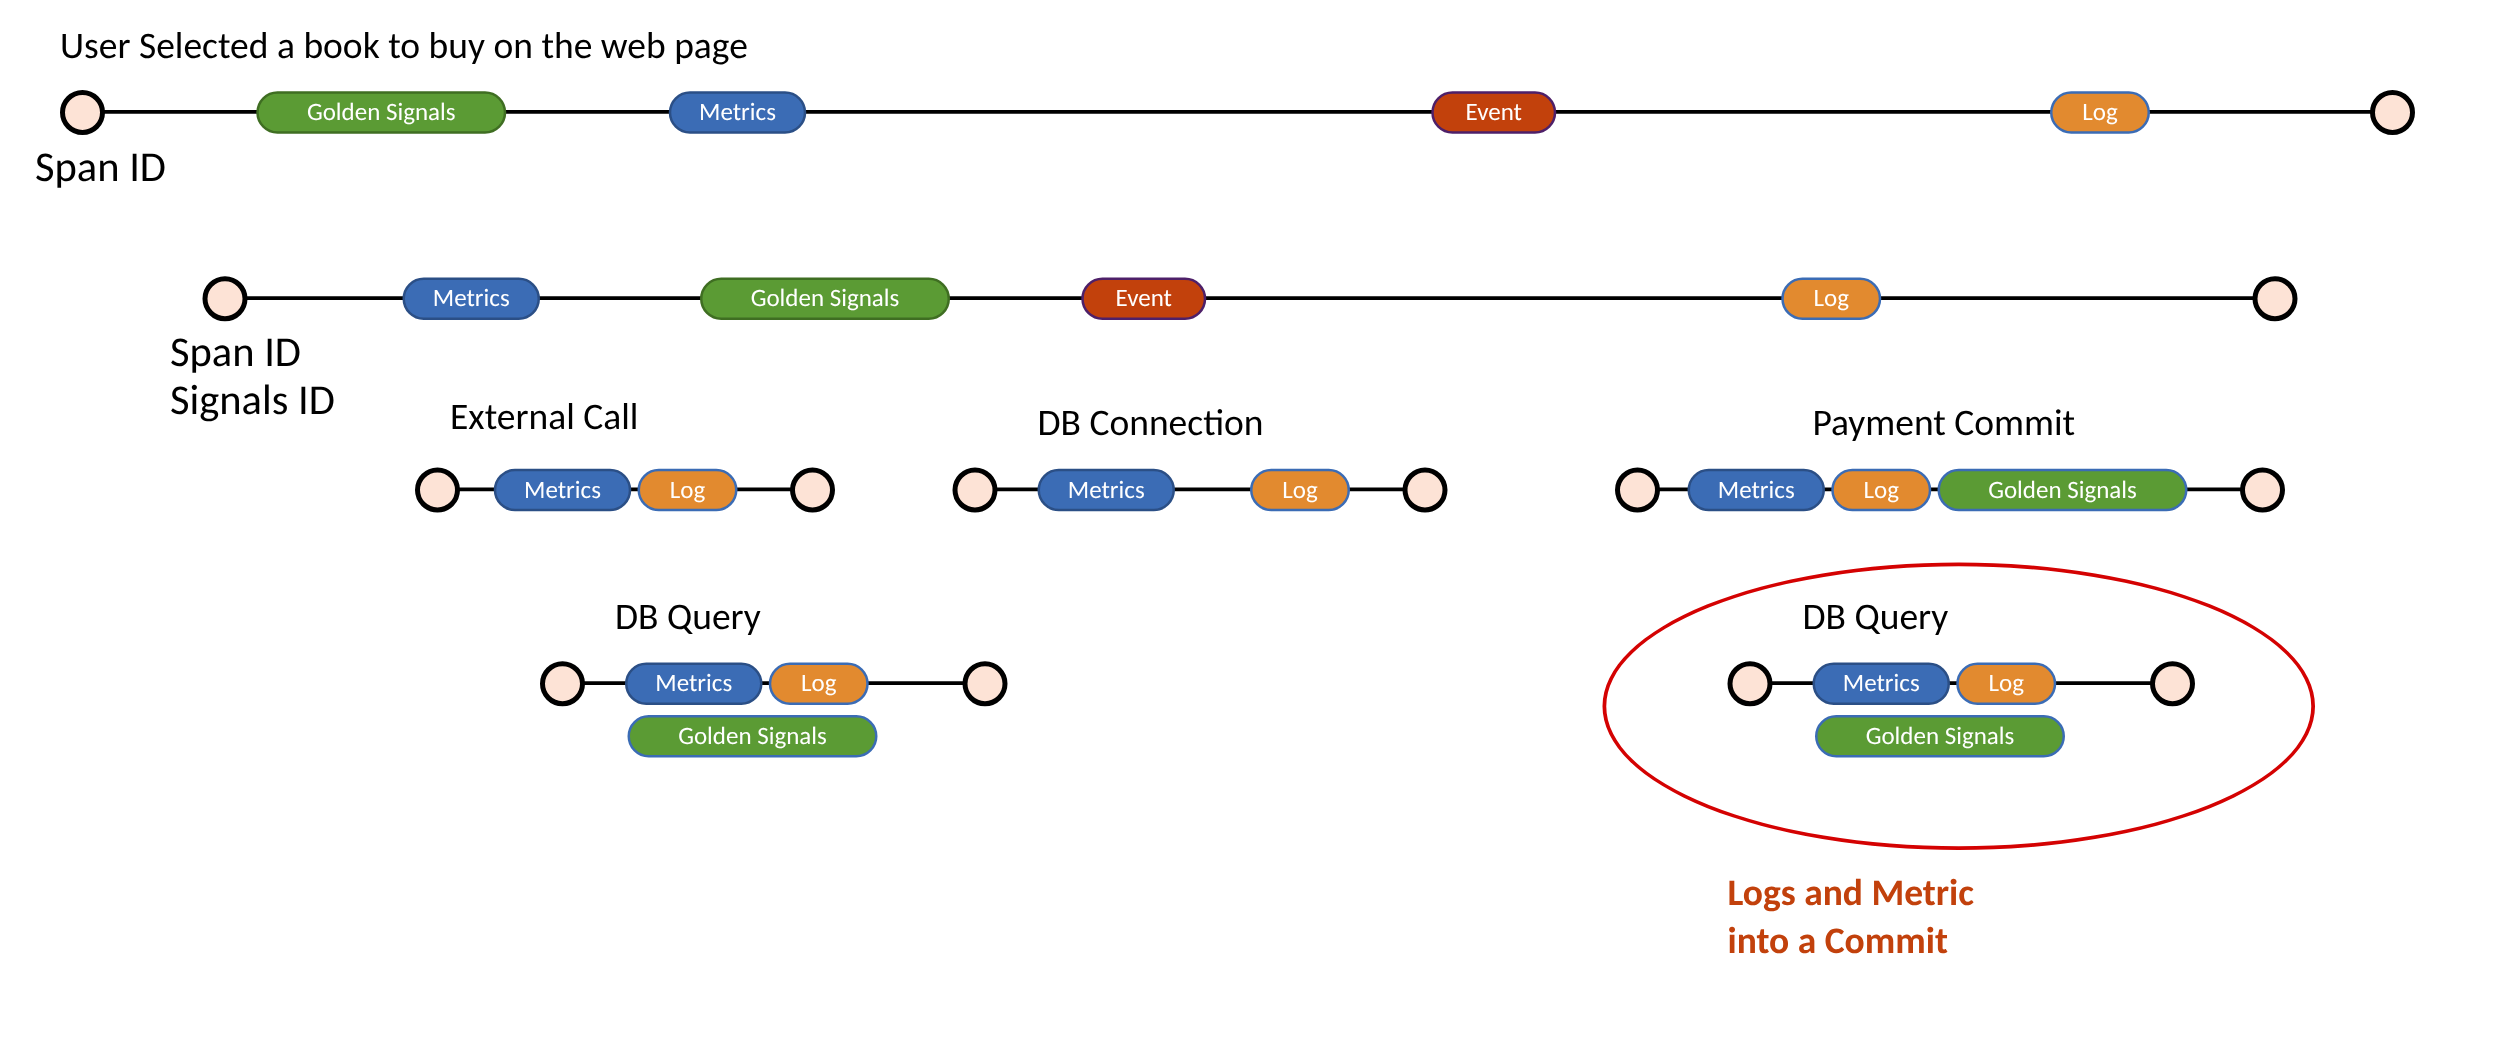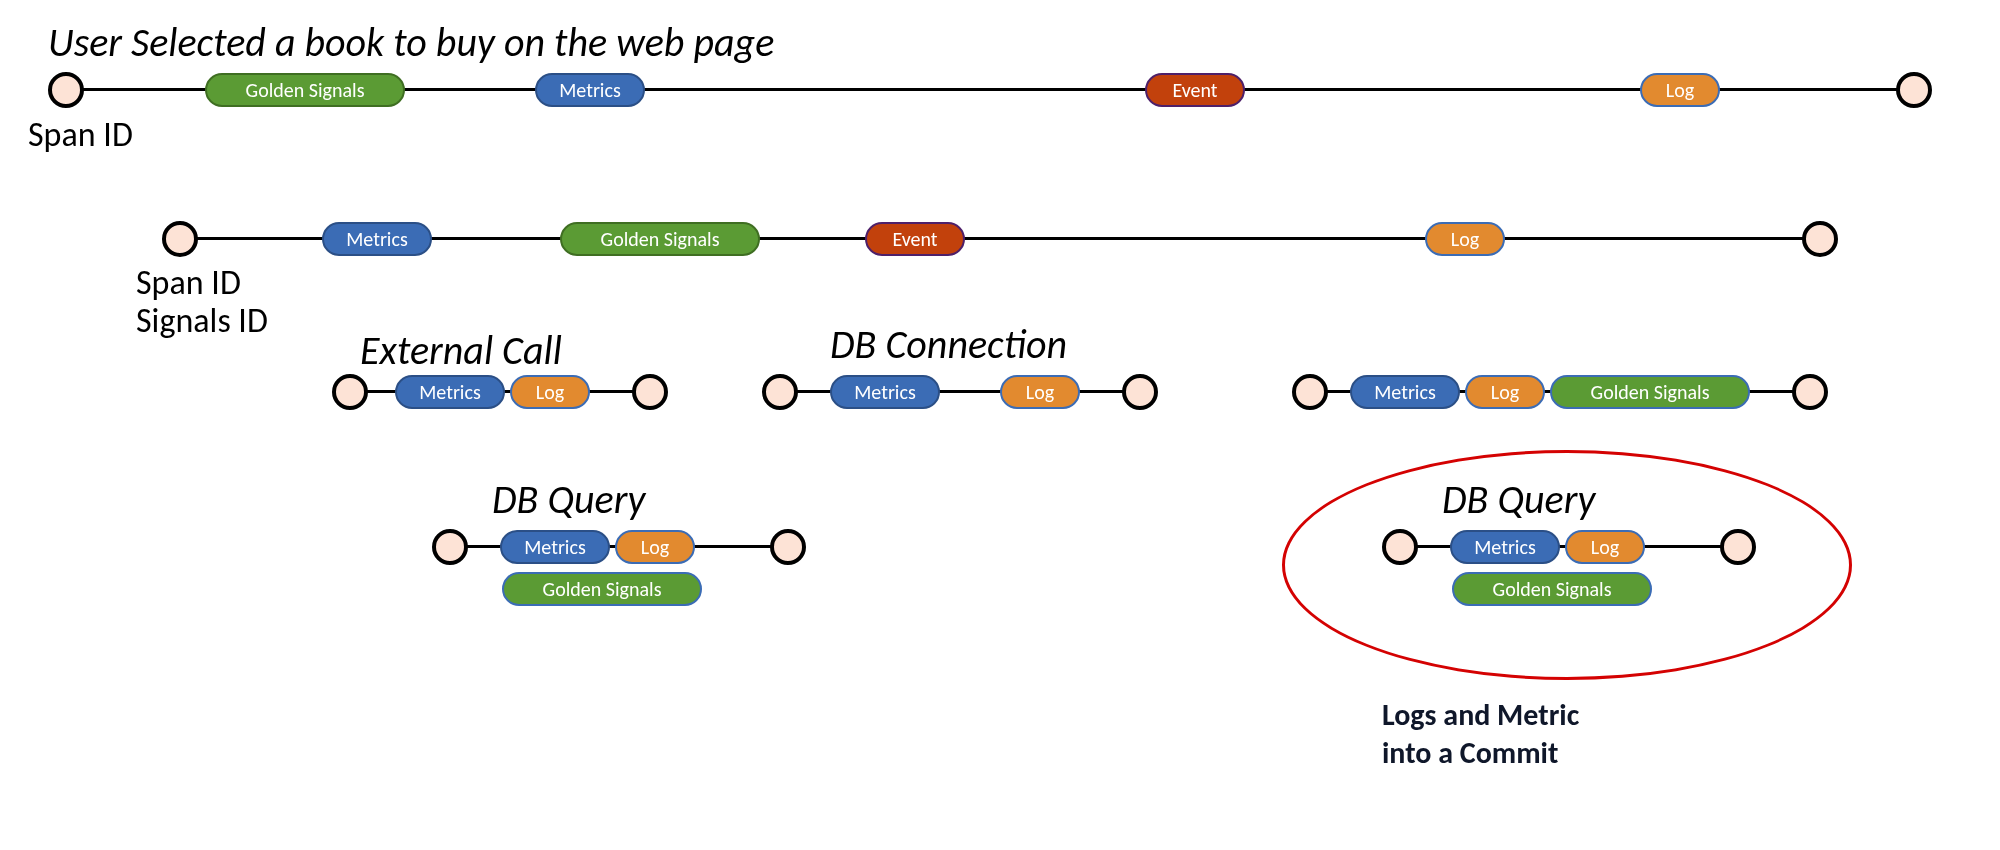--- a/index.html
+++ b/index.html
@@ -1,19 +1,19 @@
 <!DOCTYPE html>
 <html><head>
 <meta charset="utf-8">
 <style>
   html,body{margin:0;padding:0;width:2000px;height:850px;background:#fff;font-family:"Segoe UI",Calibri,Arial,sans-serif;color:#000;}
   .stage{position:relative;width:2000px;height:850px;}
-  .title{position:absolute;font-size:40px;white-space:nowrap;font-style:italic;}
+  .title{position:absolute;font-size:30px;white-space:nowrap;}
   .label{position:absolute;font-size:34px;white-space:nowrap;}
-  .callout{position:absolute;font-size:30px;font-weight:bold;color:#0f172a;white-space:nowrap;line-height:1.25;}
+  .callout{position:absolute;font-size:30px;font-weight:bold;color:#c2410c;white-space:nowrap;line-height:1.25;}
   .line{position:absolute;height:3px;background:#000;}
   .node{position:absolute;width:36px;height:36px;border-radius:50%;background:#fde3d6;border:4px solid #000;box-sizing:border-box;}
   .pill{position:absolute;height:34px;line-height:30px;border-radius:17px;font-size:20px;color:#fff;text-align:center;box-sizing:border-box;border:2px solid;}
   .pill-green{background:#5b9b34;border-color:#3f6e22;}
   .pill-green-o{background:#5b9b34;border-color:#3b6cb5;}
   .pill-blue{background:#3b6cb5;border-color:#2b4f86;}
   .pill-purple{background:#c2410c;border-color:#4e2069;}
   .pill-orange{background:#e28a2f;border-color:#3b6cb5;}
   
   .ellipse{position:absolute;border:3px solid #d40202;border-radius:50%;box-sizing:border-box;}
@@ -36,34 +36,35 @@
   <div class="line" style="left:180px;top:237px;width:1640px;"></div>
   <div class="node" style="left:162px;top:221px;"></div>
   <div class="node" style="left:1802px;top:221px;"></div>
   <div class="pill pill-blue" style="left:322px;top:222px;width:110px;">Metrics</div>
   <div class="pill pill-green" style="left:560px;top:222px;width:200px;">Golden Signals</div>
   <div class="pill pill-purple" style="left:865px;top:222px;width:100px;">Event</div>
   <div class="pill pill-orange" style="left:1425px;top:222px;width:80px;">Log</div>
   <div class="label" style="left:136px;top:262px;">Span ID</div>
   <div class="label" style="left:136px;top:300px;">Signals ID</div>
 
-  <div class="title" style="left:360px;top:326px;">External Call</div>
+  <div class="title" style="left:360px;top:315px;">External Call</div>
   <div class="line" style="left:350px;top:390px;width:300px;"></div>
   <div class="node" style="left:332px;top:374px;"></div>
   <div class="node" style="left:632px;top:374px;"></div>
   <div class="pill pill-blue" style="left:395px;top:375px;width:110px;">Metrics</div>
   <div class="pill pill-orange" style="left:510px;top:375px;width:80px;">Log</div>
 
   <div class="title" style="left:830px;top:320px;">DB Connection</div>
   <div class="line" style="left:780px;top:390px;width:360px;"></div>
   <div class="node" style="left:762px;top:374px;"></div>
   <div class="node" style="left:1122px;top:374px;"></div>
   <div class="pill pill-blue" style="left:830px;top:375px;width:110px;">Metrics</div>
   <div class="pill pill-orange" style="left:1000px;top:375px;width:80px;">Log</div>
 
+  <div class="title" style="left:1450px;top:320px;">Payment Commit</div>
   <div class="line" style="left:1310px;top:390px;width:500px;"></div>
   <div class="node" style="left:1292px;top:374px;"></div>
   <div class="node" style="left:1792px;top:374px;"></div>
   <div class="pill pill-blue" style="left:1350px;top:375px;width:110px;">Metrics</div>
   <div class="pill pill-orange" style="left:1465px;top:375px;width:80px;">Log</div>
   <div class="pill pill-green-o" style="left:1550px;top:375px;width:200px;">Golden Signals</div>
 
   <div class="title" style="left:492px;top:475px;">DB Query</div>
   <div class="line" style="left:450px;top:545px;width:338px;"></div>
   <div class="node" style="left:432px;top:529px;"></div>

